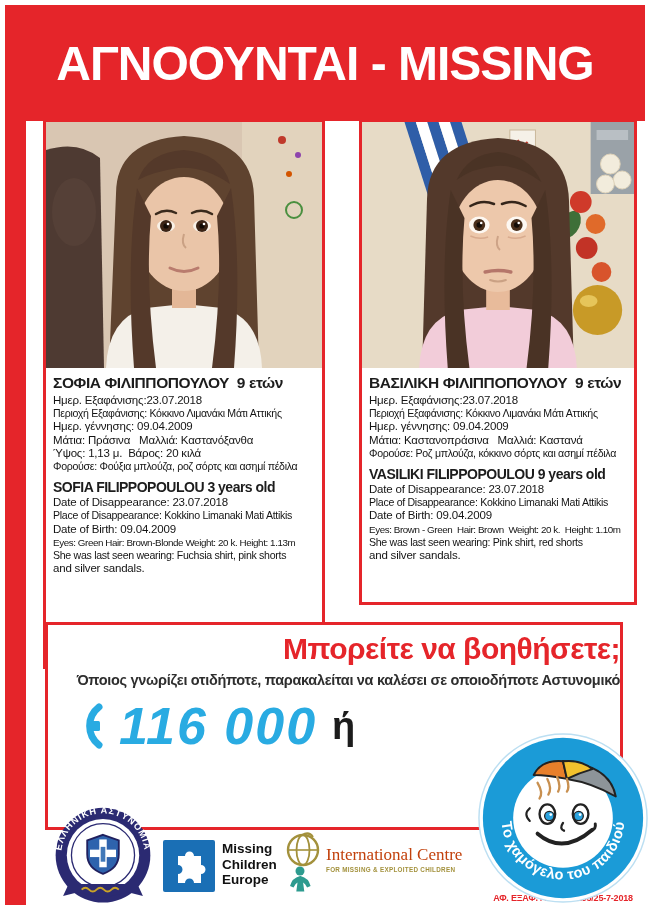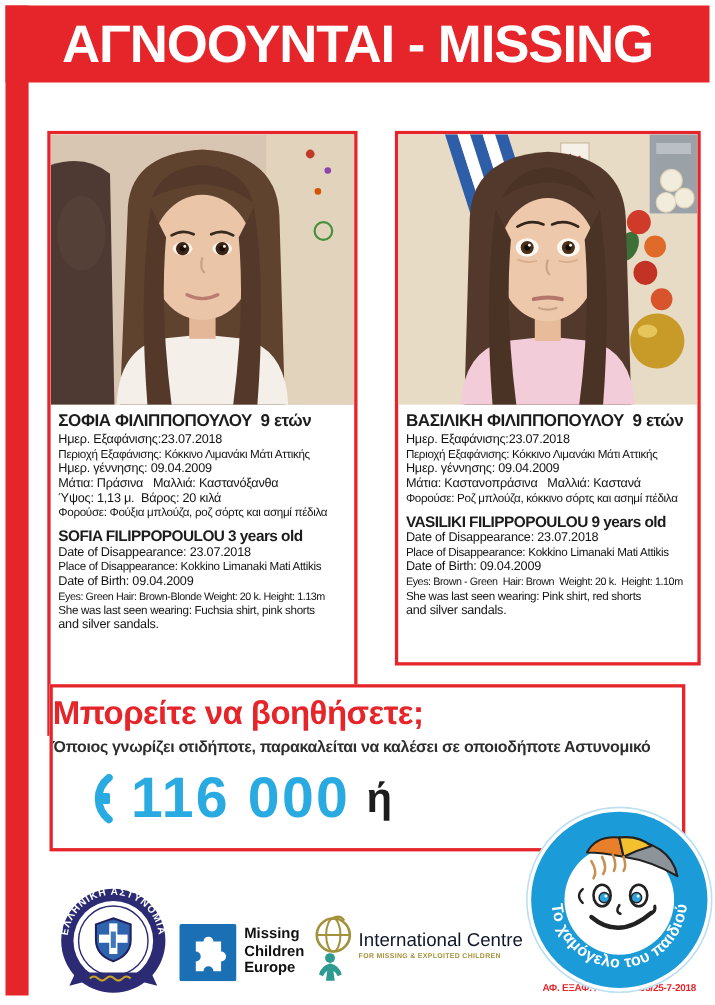--- a/index.html
+++ b/index.html
@@ -2,21 +2,21 @@
 <html><head>
 <meta charset="utf-8">
 <style>
   html,body{margin:0;padding:0;background:#fff;}
   .poster{
     position:relative;width:650px;height:914px;background:#fff;overflow:hidden;
     font-family:"Liberation Sans",sans-serif;color:#1c1c1c;
   }
   
   .banner{
-    position:absolute;left:5px;top:5px;width:640px;height:70px;background:#e5252a;
+    position:absolute;left:5px;top:5px;width:640px;height:116px;background:#e5252a;
     display:flex;align-items:center;justify-content:center;
   }
   .banner-title{
     color:#fff;font-weight:bold;font-size:48px;letter-spacing:-1px;white-space:pre;
   }
   .left-strip{position:absolute;left:5px;top:5px;width:21px;height:900px;background:#e5252a;}
 
   
   .panel{
     position:absolute;top:119px;background:#fff;border:3px solid #e5252a;box-sizing:border-box;
@@ -27,39 +27,39 @@
   .photo{display:block;width:100%;height:246px;}
   .txt{padding:2px 6px 0 7px;}
   .name-gr{font-weight:bold;font-size:15.5px;letter-spacing:-0.4px;white-space:pre;margin:4px 0 2px;}
   .name-en{font-weight:bold;font-size:14px;letter-spacing:-0.5px;white-space:pre;margin:6px 0 1px;}
   .d-line{font-size:11.5px;line-height:13.2px;letter-spacing:-0.2px;white-space:pre;color:#141414;}
   .d-line.t2{font-size:10.6px;letter-spacing:-0.3px;}
   .d-line.t3{font-size:9.8px;letter-spacing:-0.4px;}
 
   
   .help{
-    position:absolute;left:45px;top:622px;width:578px;height:152px;background:#fff;
-    border:3px solid #e5252a;box-sizing:border-box;text-align:left;
+    position:absolute;left:45px;top:622px;width:578px;height:208px;background:#fff;
+    border:3px solid #e5252a;box-sizing:border-box;text-align:right;
   }
   .help-title{color:#e5252a;font-weight:bold;font-size:30px;letter-spacing:-0.5px;margin-top:7px;}
   .help-body{font-size:14.5px;line-height:1.4;color:#2e2e2e;font-weight:bold;letter-spacing:-0.3px;margin-top:4px;}
   .phone-row{
     display:flex;align-items:center;justify-content:flex-start;gap:15px;
     padding-left:30px;margin-top:10px;
   }
-  .phone-num{color:#29abe2;font-weight:bold;font-size:52px;letter-spacing:2px;line-height:1;}
+  .phone-num{color:#29abe2;font-weight:bold;font-size:52px;letter-spacing:2px;line-height:1;font-style:italic;}
   .phone-or{color:#1c1c1c;font-weight:bold;font-size:38px;line-height:1;}
 
   
   .police{position:absolute;left:50px;top:806px;width:106px;height:104px;}
   .mce-square{position:absolute;left:163px;top:840px;width:52px;height:52px;}
   .mce-text{position:absolute;left:222px;top:841px;font-weight:bold;font-size:13.5px;line-height:15.5px;color:#111;}
   .icmec-globe{position:absolute;left:283px;top:831px;width:40px;height:62px;}
   .icmec-text{position:absolute;left:326px;top:845px;}
-  .icmec-title{font-family:Liberation Sans, sans-serif;color:#0f172a;font-size:17px;}
+  .icmec-title{font-family:Liberation Serif, serif;color:#c2410c;font-size:17px;}
   .icmec-sub{color:#a3913c;font-weight:bold;font-size:6.3px;letter-spacing:0.3px;margin-top:1px;}
   .smile{position:absolute;left:477px;top:732px;width:172px;height:172px;z-index:5;}
   .ref-text{position:absolute;left:478px;top:893px;width:170px;text-align:center;
     color:#e5252a;font-weight:bold;font-size:9px;letter-spacing:-0.2px;white-space:pre;}
 </style>
 </head>
 <body>
 
 <div class="poster">
 

